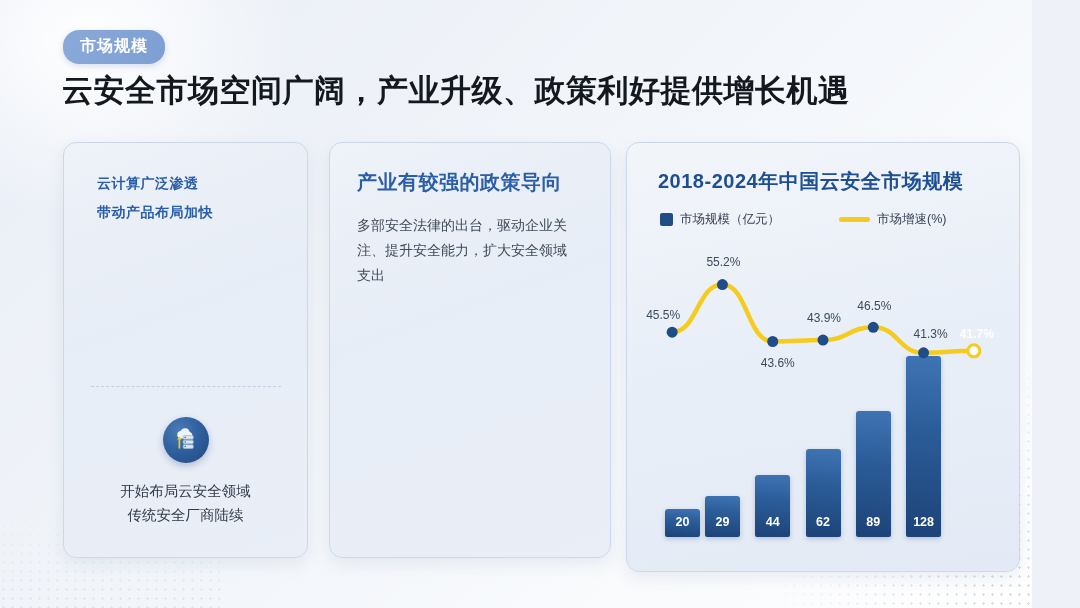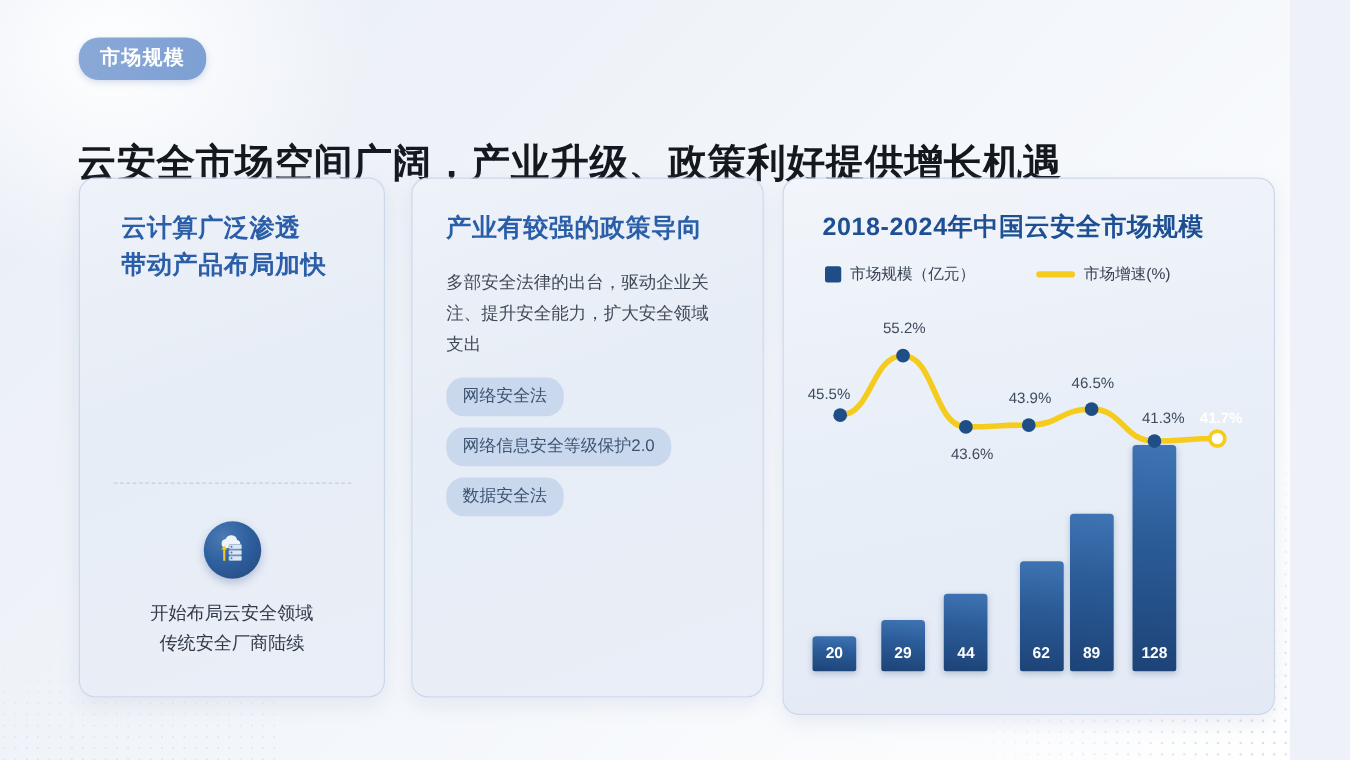--- a/index.html
+++ b/index.html
@@ -42,39 +42,38 @@
     position:absolute;left:63px;top:30px;
     padding:6px 17px 7px;border-radius:16px;
     background:linear-gradient(100deg,#8aa9d8,#7d9fd3);
     color:#fff;font-size:16px;font-weight:bold;letter-spacing:1px;
     box-shadow:0 2px 6px rgba(110,140,190,.28);
   }
   .title{
     position:absolute;left:62px;top:70px;
     font-size:31px;font-weight:bold;color:#14181f;letter-spacing:.5px;
     white-space:nowrap;
-    margin-top:40px;
   }
 
   
   .card{
     position:absolute;border-radius:13px;
     background:linear-gradient(160deg,#eef2f9 0%,#e7edf6 40%,#e9eef7 100%);
     border:1px solid #ccd8ea;
     box-shadow:0 6px 16px rgba(150,165,195,.18);
   }
   #card1{left:63px;top:142px;width:243px;height:414px;}
   #card2{left:329px;top:142px;width:280px;height:414px;}
   #card3{left:626px;top:142px;width:392px;height:428px;
     background:linear-gradient(170deg,#f2f5fa 0%,#e9eff8 45%,#e3eaf5 100%);}
 
   .card-h{
     position:absolute;font-weight:bold;color:#2b5ea8;letter-spacing:.5px;
   }
-  #c1h{left:33px;top:26px;font-size:20px;line-height:29px;}
+  #c1h{left:33px;top:26px;font-size:14px;line-height:29px;}
   #c2h{left:27px;top:26px;font-size:20px;}
   #c3h{left:31px;top:25px;font-size:20px;color:#1d4f92;}
 
   .c2-body{
     position:absolute;left:27px;top:70px;width:218px;
     font-size:14px;line-height:25px;color:#404a58;
   }
   .tags{position:absolute;left:27px;top:159px;}
   .tag{
     display:inline-block;margin-bottom:9px;padding:6px 13px 7px;
@@ -92,21 +91,21 @@
     box-shadow:0 3px 7px rgba(45,80,135,.3);
     display:flex;align-items:center;justify-content:center;
   }
   .c1-txt{font-size:14.5px;line-height:24px;color:#303a48;}
   .divider{
     position:absolute;left:27px;top:243px;width:190px;height:0;
     border-top:1px dashed #c3cfe0;
   }
 
   
-  .legend{position:absolute;left:33px;top:68px;display:flex;align-items:center;gap:14px;}
+  .legend{position:absolute;left:33px;top:68px;display:flex;align-items:center;gap:24px;}
   .lg{display:flex;align-items:center;gap:7px;font-size:12.5px;color:#374152;}
   .lg-sq{width:13px;height:13px;background:#1f4e86;border-radius:2px;}
   .lg-ln{width:31px;height:5px;background:#f5cc1d;border-radius:3px;}
   .lg2{margin-left:35px;}
 
   .plot{position:absolute;left:20px;top:104px;width:352px;height:290px;}
   .bar{
     position:absolute;bottom:0;width:35px;border-radius:3px 3px 2px 2px;
     background:linear-gradient(185deg,#3f74b4 0%,#2b5c98 42%,#1d4377 100%);
     box-shadow:0 2px 5px rgba(35,70,120,.25);
@@ -158,52 +157,47 @@
       <div class="c1-txt">
         <div>开始布局云安全领域</div>
         <div>传统安全厂商陆续</div>
       </div>
     </div>
   </div>
 
   <div class="card" id="card2">
     <div class="card-h" id="c2h">产业有较强的政策导向</div>
     <div class="c2-body">多部安全法律的出台，驱动企业关注、提升安全能力，扩大安全领域支出</div>
-    <div class="tags">
-      <div><span class="tag">网络安全法</span></div>
-      <div><span class="tag">网络信息安全等级保护2.0</span></div>
-      <div><span class="tag">数据安全法</span></div>
-    </div>
   </div>
 
   <div class="card" id="card3">
     <div class="card-h" id="c3h">2018-2024年中国云安全市场规模</div>
 
     <div class="legend">
       <div class="lg">
         <span class="lg-sq"></span>
         <span>市场规模（亿元）</span>
       </div>
       <div class="lg lg2">
         <span class="lg-ln"></span>
         <span>市场增速(%)</span>
       </div>
     </div>
 
     <div class="plot" id="plot">
-        <div class="bar" style="left: 3px; height: 28.2927px;">
+        <div class="bar" style="left: 18px; height: 28.2927px;">
           <div class="bar-val">20</div>
         </div>
         <div class="bar" style="left: 57.9286px; height: 41.0244px;">
           <div class="bar-val">29</div>
         </div>
         <div class="bar" style="left: 108.214px; height: 62.2439px;">
           <div class="bar-val">44</div>
         </div>
-        <div class="bar" style="left: 158.5px; height: 87.7073px; margin-left: 10px;">
+        <div class="bar" style="left: 158.5px; height: 87.7073px;">
           <div class="bar-val">62</div>
         </div>
         <div class="bar" style="left: 208.786px; height: 125.902px;">
           <div class="bar-val">89</div>
         </div>
         <div class="bar" style="left: 259.071px; height: 181.073px;">
           <div class="bar-val">128</div>
         </div>
         <div class="pt-lab" style="left: -0.857143px; top: 61.1818px;">45.5%</div>
         <div class="pt-lab" style="left: 59.4286px; top: 7.56364px;">55.2%</div>

